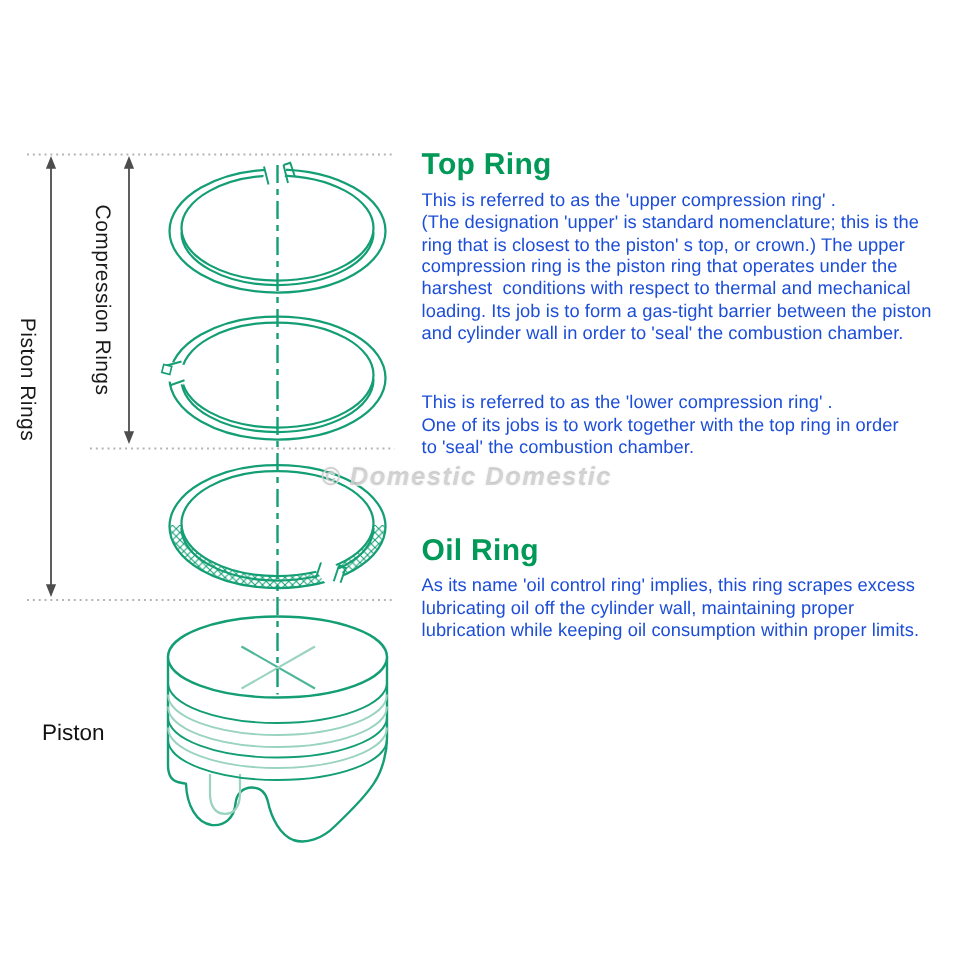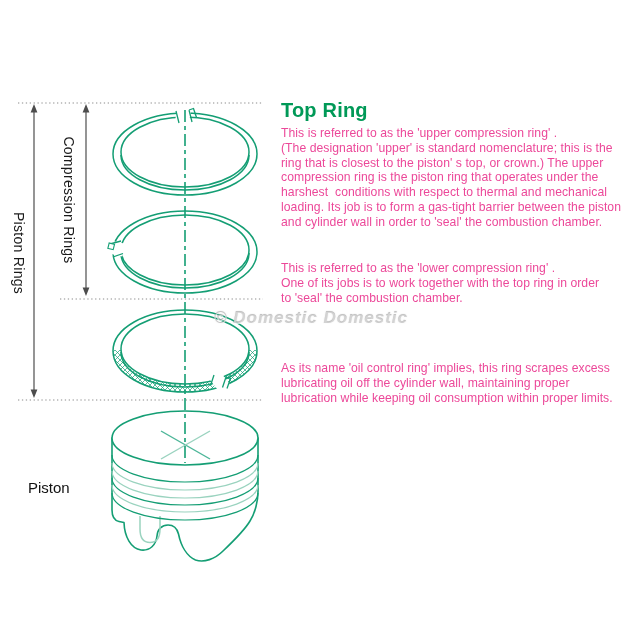--- a/index.html
+++ b/index.html
@@ -7,21 +7,21 @@
     position:relative;width:640px;height:639px;background:#ffffff;overflow:hidden;
     font-family:"Liberation Sans", sans-serif;
   }
   .diagram-svg{position:absolute;left:0;top:0;}
   .sec{position:absolute;left:281px;width:352px;}
   .sec h2{
     margin:0;font-size:20px;line-height:22px;font-weight:700;color:#009957;
     letter-spacing:0.2px;
   }
   .sec p{
-    margin:5px 0 0 0;font-size:12.2px;line-height:14.8px;color:#ec4899;
+    margin:5px 0 0 0;font-size:12.2px;line-height:14.8px;color:#1d4ed8;
     white-space:pre;letter-spacing:0.05px;
   }
   .sec0{top:99px;}
   .sec1{top:256px;}
   .sec2{top:356px;}
   .watermark{
     position:absolute;left:214px;top:308px;z-index:5;pointer-events:none;
     font-size:17px;font-weight:700;font-style:italic;letter-spacing:1px;
     color:rgba(175,175,175,0.45);
     text-shadow:0 1px 0 rgba(255,255,255,0.7), 0 0 1px rgba(150,150,150,0.5);
@@ -128,20 +128,21 @@
 harshest  conditions with respect to thermal and mechanical
 loading. Its job is to form a gas-tight barrier between the piston
 and cylinder wall in order to 'seal' the combustion chamber.</p>
   </div>
   <div class="sec sec1">
     <p>This is referred to as the 'lower compression ring' .
 One of its jobs is to work together with the top ring in order
 to 'seal' the combustion chamber.</p>
   </div>
   <div class="sec sec2">
+    <h2>Oil Ring</h2>
     <p>As its name 'oil control ring' implies, this ring scrapes excess
 lubricating oil off the cylinder wall, maintaining proper
 lubrication while keeping oil consumption within proper limits.</p>
   </div>
 
   <div class="watermark">© Domestic Domestic</div>
 
 </div>
 
 </body></html>

